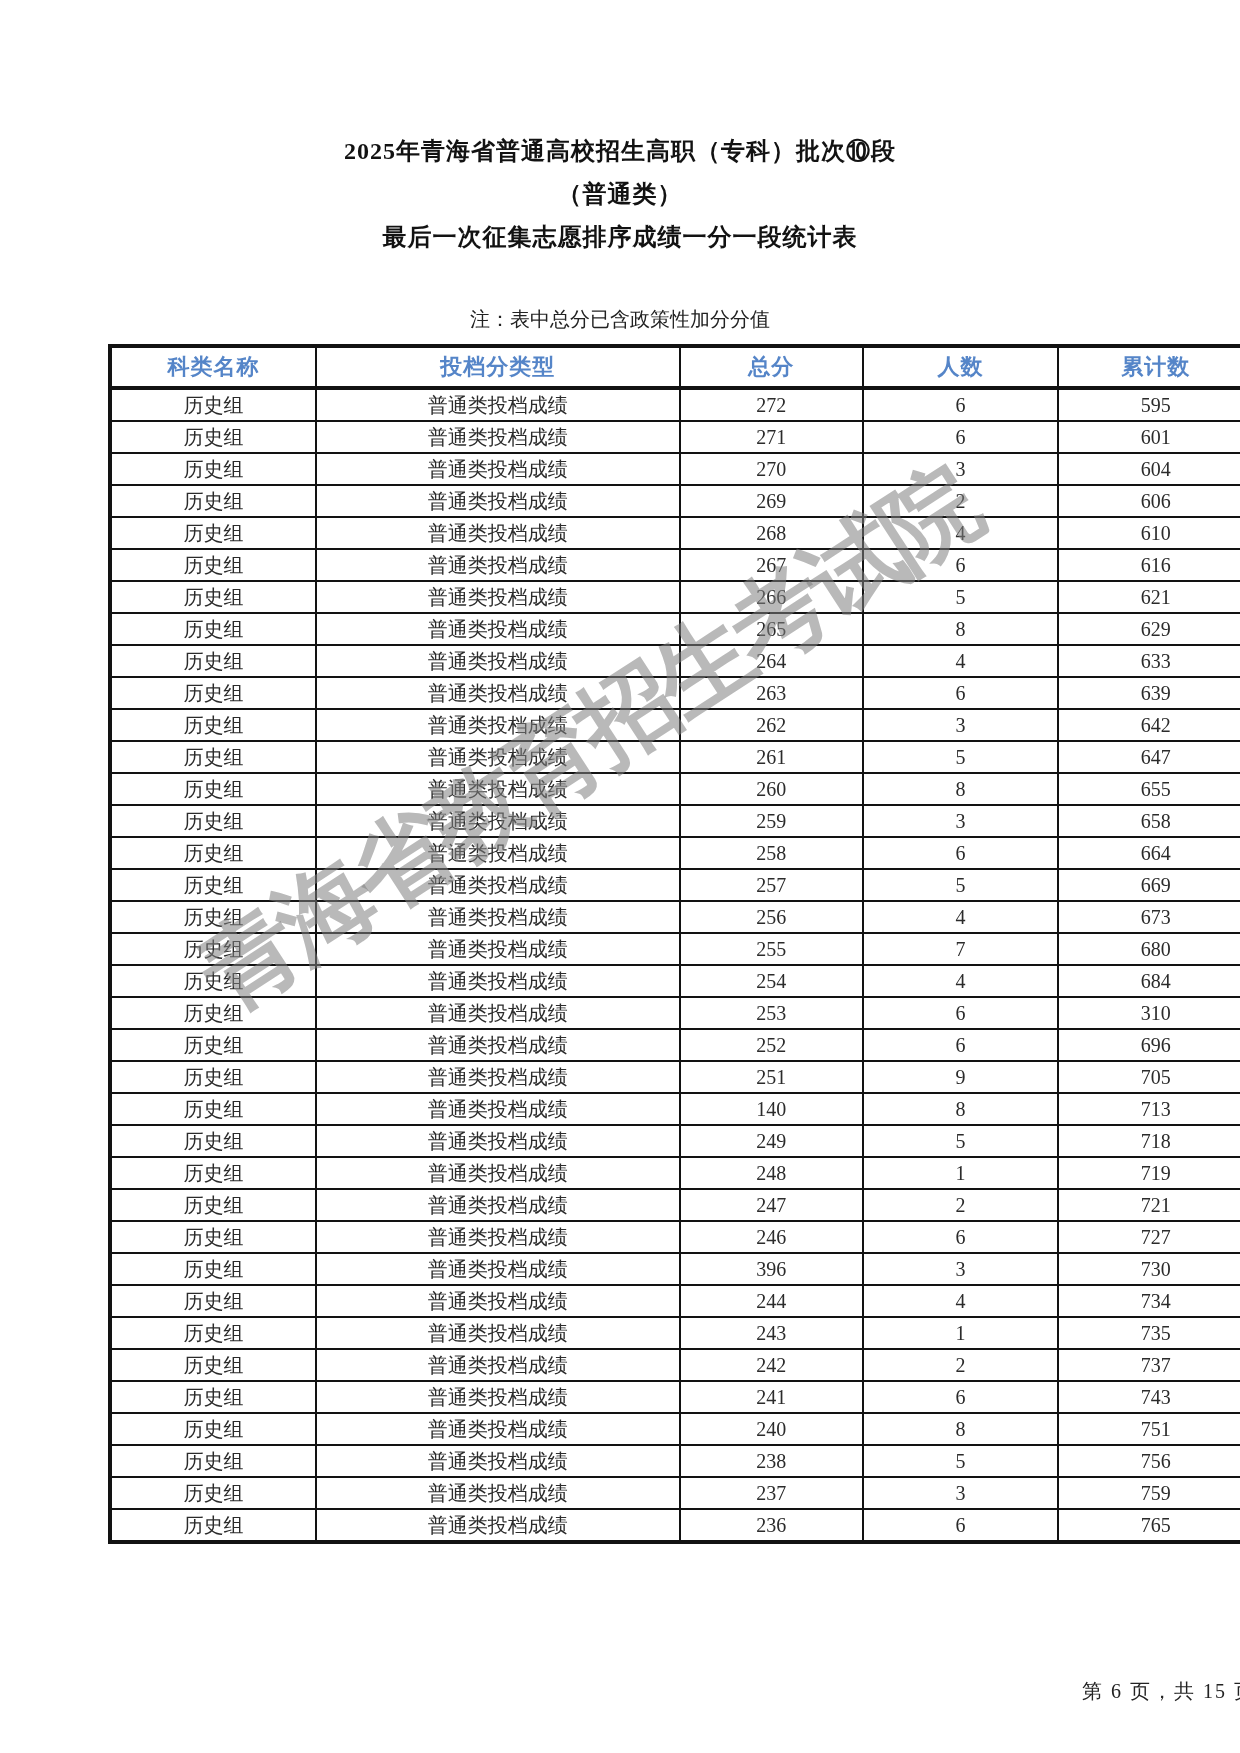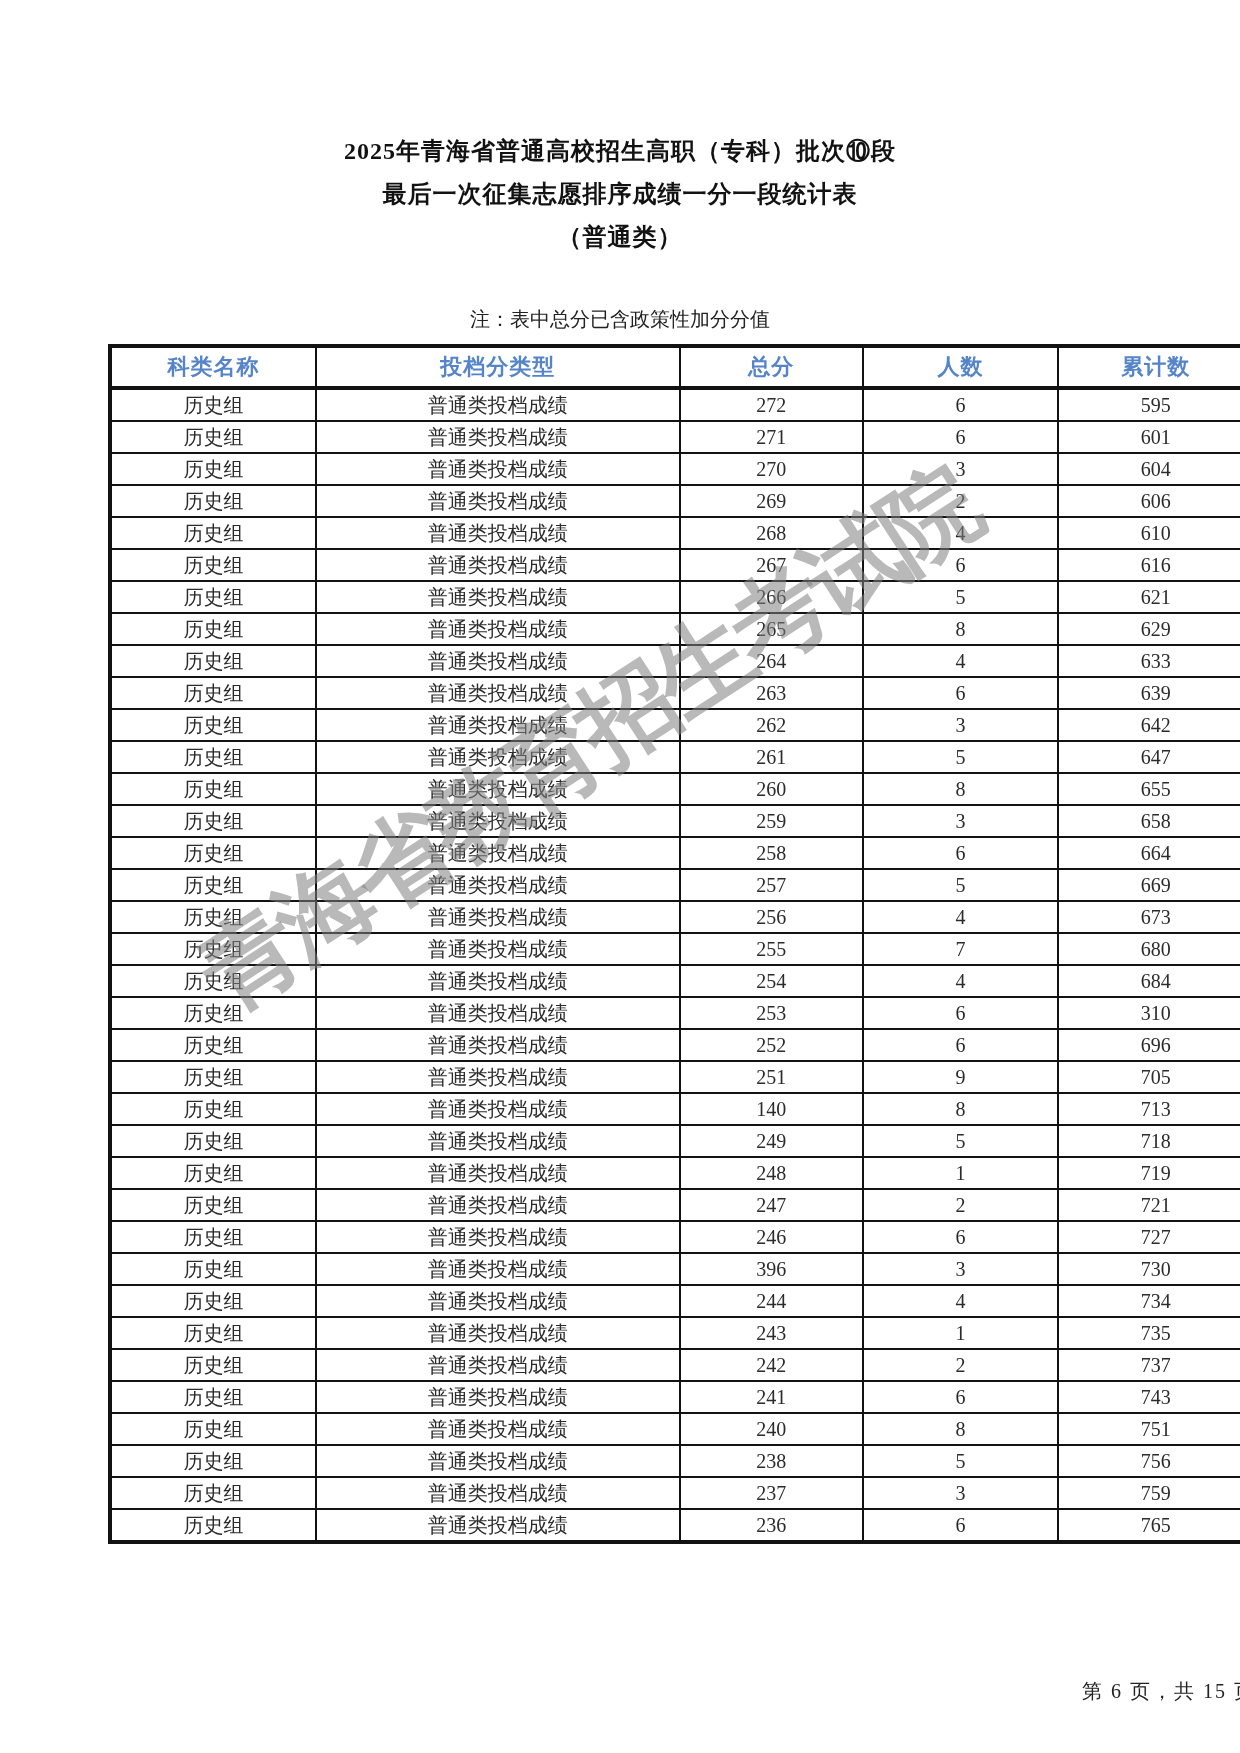--- a/index.html
+++ b/index.html
@@ -80,22 +80,22 @@
     margin-left:16px;
   }
 </style>
 </head>
 <body>
 
 <div class="page">
 
   <div class="title">
     <div>2025年青海省普通高校招生高职（专科）批次⑩段</div>
+    <div>（普通类）</div>
     <div>最后一次征集志愿排序成绩一分一段统计表</div>
-    <div>（普通类）</div>
   </div>
 
   <div class="note">注：表中总分已含政策性加分分值</div>
 
   <table class="score-table">
     <colgroup>
       <col style="width:18.0%">
       <col style="width:31.8%">
       <col style="width:16.0%">
       <col style="width:17.1%">

